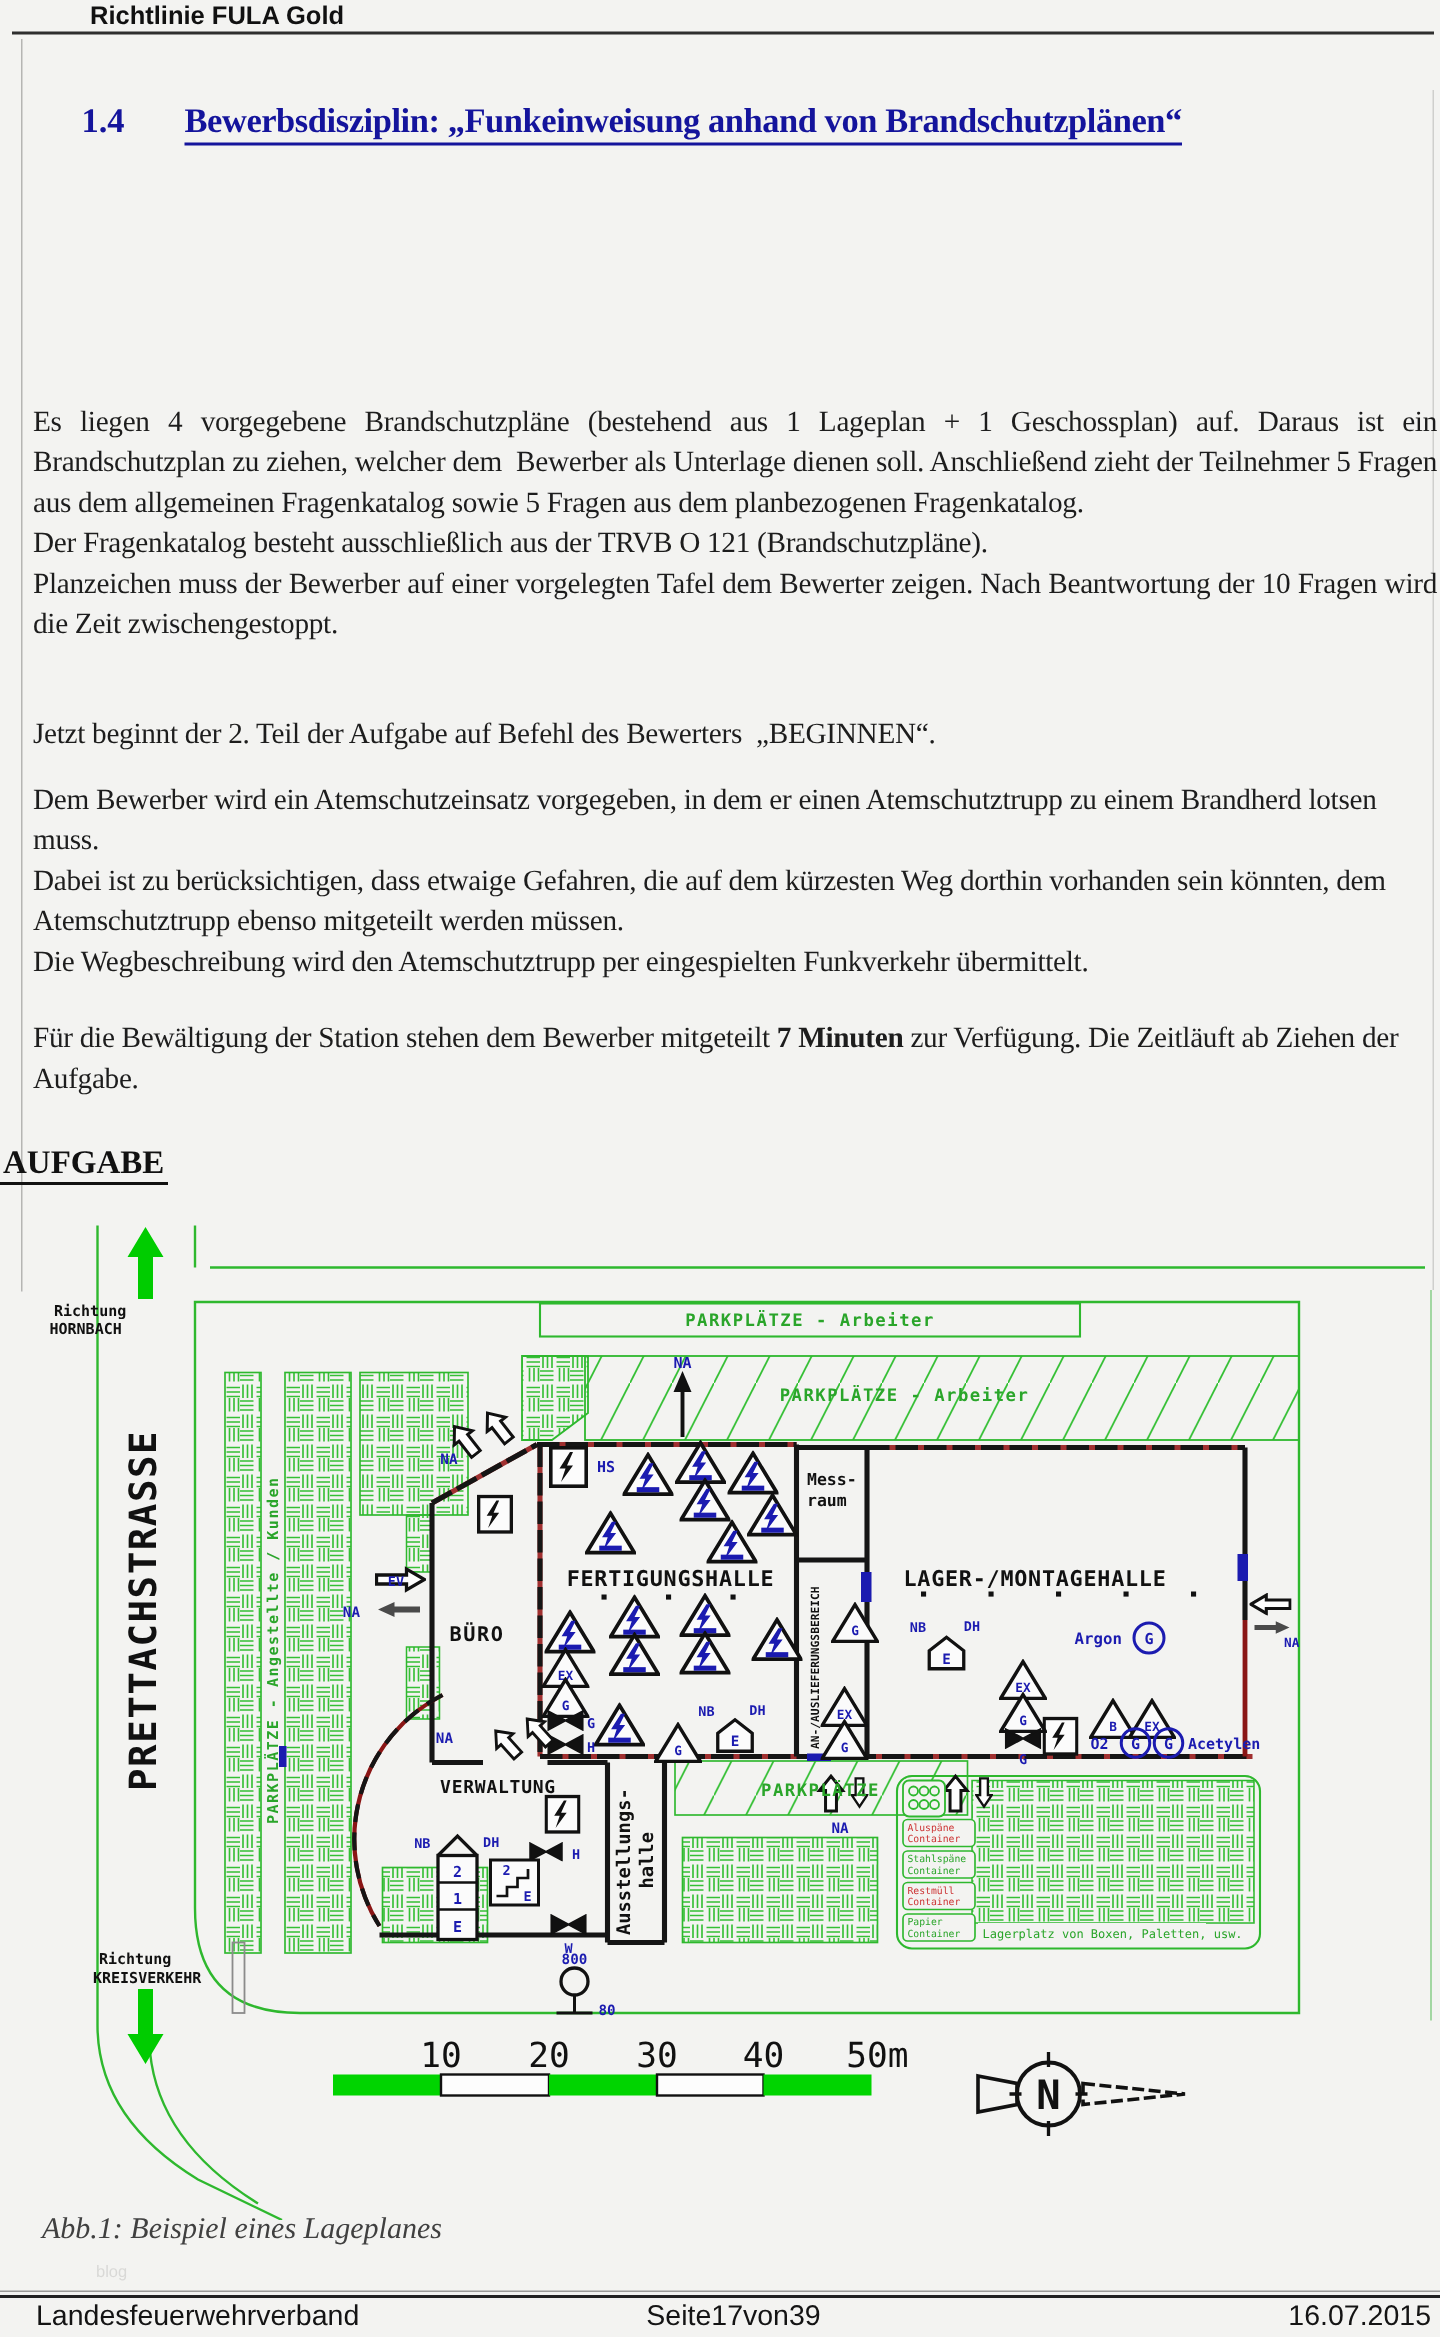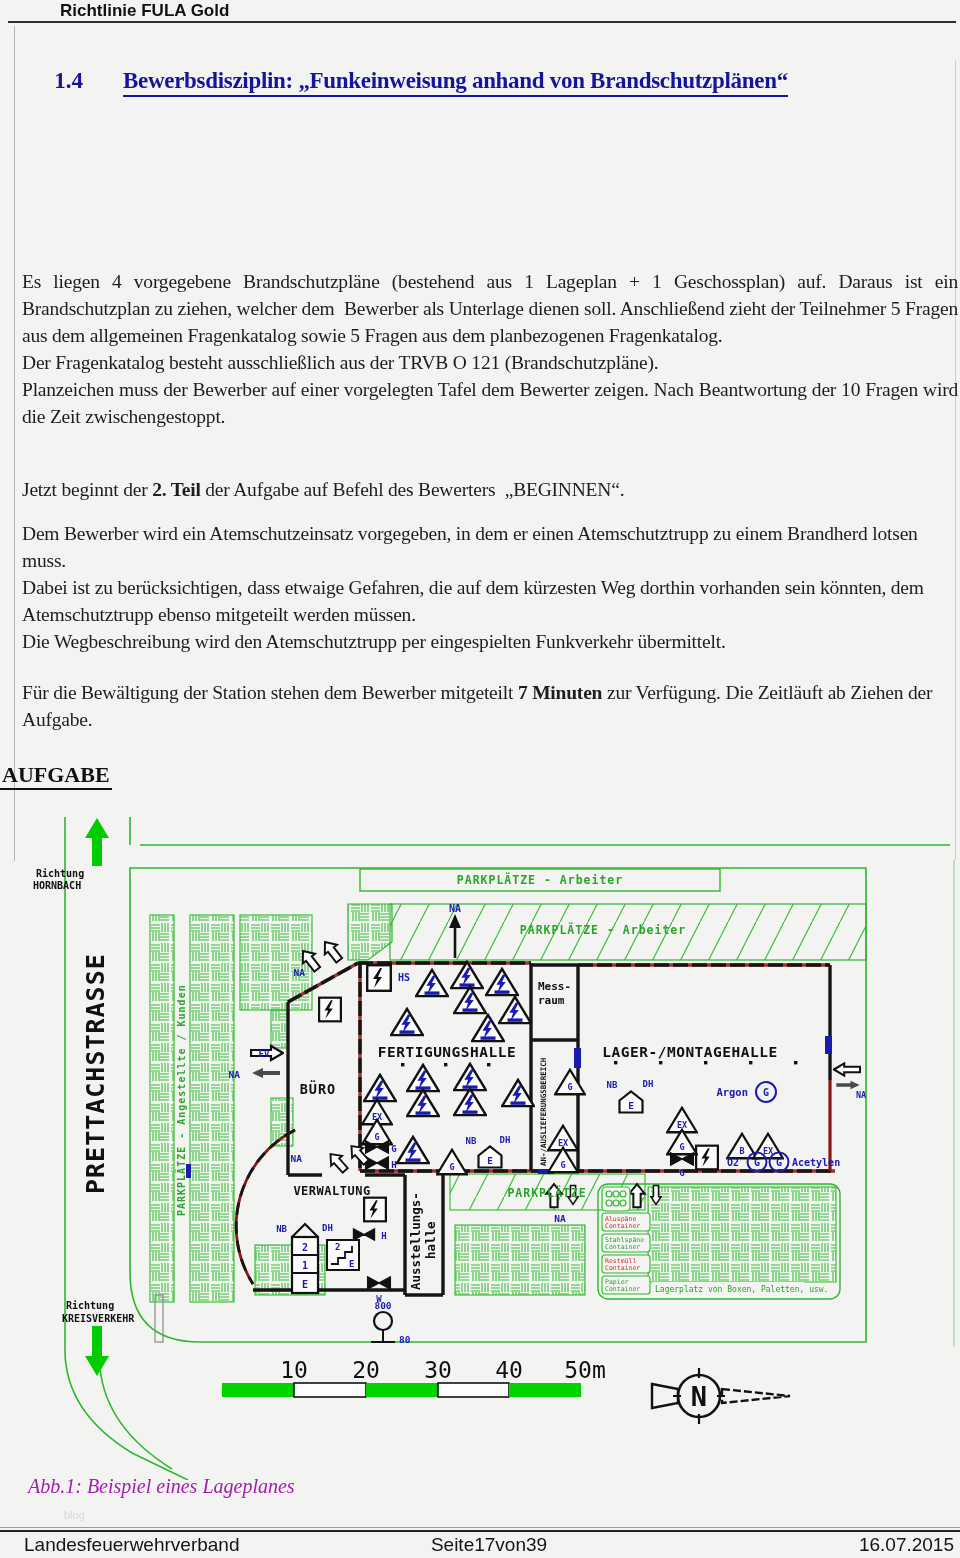--- a/index.html
+++ b/index.html
@@ -19,21 +19,21 @@
             letter-spacing:-0.2px;color:#1d1d1d;}
   .p1{top:163px;}
   .p2{top:236px;text-align:justify;margin-top:32px;}
   .p3{top:476px;}
   .p4{top:520px;}
   .p5{top:679px;}
   .task-heading{position:absolute;top:762px;left:0;width:100%;
                 font-size:22px;font-weight:bold;color:#111;}
   .task-heading span{border-bottom:2.5px solid #111;padding:0 2px 1px 2px;}
   .plan-wrap{position:absolute;top:812px;left:0;width:960px;height:668px;}
-  .fig-caption{position:absolute;top:1475px;left:28px;font-style:italic;font-size:20px;color:#a21caf;}
+  .fig-caption{position:absolute;top:1475px;left:28px;font-style:italic;font-size:20px;color:#404040;}
   .watermark{position:absolute;top:1509px;left:64px;font-family:"Liberation Sans",sans-serif;
              font-size:11px;color:#d9d9d7;}
   .footer-rule1{position:absolute;top:1527px;left:0px;width:960px;height:1px;background:#9a9a98;}
   .footer-rule2{position:absolute;top:1530px;left:0px;width:960px;height:2px;background:#222;}
   .doc-footer{position:absolute;top:1534px;left:0;width:960px;display:flex;
               font-family:"Liberation Sans",sans-serif;font-size:19px;color:#141414;}
   .foot-left{margin-left:24px;flex:1;}
   .foot-center{flex:1;text-align:center;}
   .foot-right{margin-right:6px;flex:1;text-align:right;}
   svg text{font-family:"DejaVu Sans Mono",monospace;}
@@ -49,21 +49,21 @@
     <div class="doc-title">Richtlinie FULA Gold</div>
     <div class="header-rule"></div>
   </div>
 
   <div class="section-head">
     <div class="sec-num">1.4</div>
     <div class="sec-title">Bewerbsdisziplin: „Funkeinweisung anhand von Brandschutzplänen“</div>
   </div>
 
   <div class="bodytext p2"><span>Es liegen 4 vorgegebene Brandschutzpläne (bestehend aus 1 Lageplan + 1 Geschossplan) auf. Daraus ist ein Brandschutzplan zu ziehen, welcher dem&nbsp; Bewerber als Unterlage dienen soll. Anschließend zieht der Teilnehmer 5 Fragen aus dem allgemeinen Fragenkatalog sowie 5 Fragen aus dem planbezogenen Fragenkatalog.</span><br><span>Der Fragenkatalog besteht ausschließlich aus der TRVB O 121 (Brandschutzpläne).</span><br><span>Planzeichen muss der Bewerber auf einer vorgelegten Tafel dem Bewerter zeigen. Nach Beantwortung der 10 Fragen wird die Zeit zwischengestoppt.</span></div>
-  <div class="bodytext p3"><span>Jetzt beginnt der </span><span style="font-weight: bold;">2. Teil</span><span> der Aufgabe auf Befehl des Bewerters&nbsp; „BEGINNEN“.</span></div>
+  <div class="bodytext p3"><span>Jetzt beginnt der </span><span style="font-weight: normal;">2. Teil</span><span> der Aufgabe auf Befehl des Bewerters&nbsp; „BEGINNEN“.</span></div>
   <div class="bodytext p4"><span>Dem Bewerber wird ein Atemschutzeinsatz vorgegeben, in dem er einen Atemschutztrupp zu einem Brandherd lotsen muss.</span><br><span>Dabei ist zu berücksichtigen, dass etwaige Gefahren, die auf dem kürzesten Weg dorthin vorhanden sein könnten, dem Atemschutztrupp ebenso mitgeteilt werden müssen.</span><br><span>Die Wegbeschreibung wird den Atemschutztrupp per eingespielten Funkverkehr übermittelt.</span></div>
   <div class="bodytext p5"><span>Für die Bewältigung der Station stehen dem Bewerber mitgeteilt </span><span style="font-weight: bold; margin-top: 35px;">7 Minuten</span><span> zur Verfügung. Die Zeitläuft ab Ziehen der Aufgabe.</span></div>
 
   <div class="task-heading">
     <span>AUFGABE</span>
   </div>
 
   <div class="plan-wrap">
   <svg width="960" height="668" viewBox="0 0 960 668">
     <defs>

